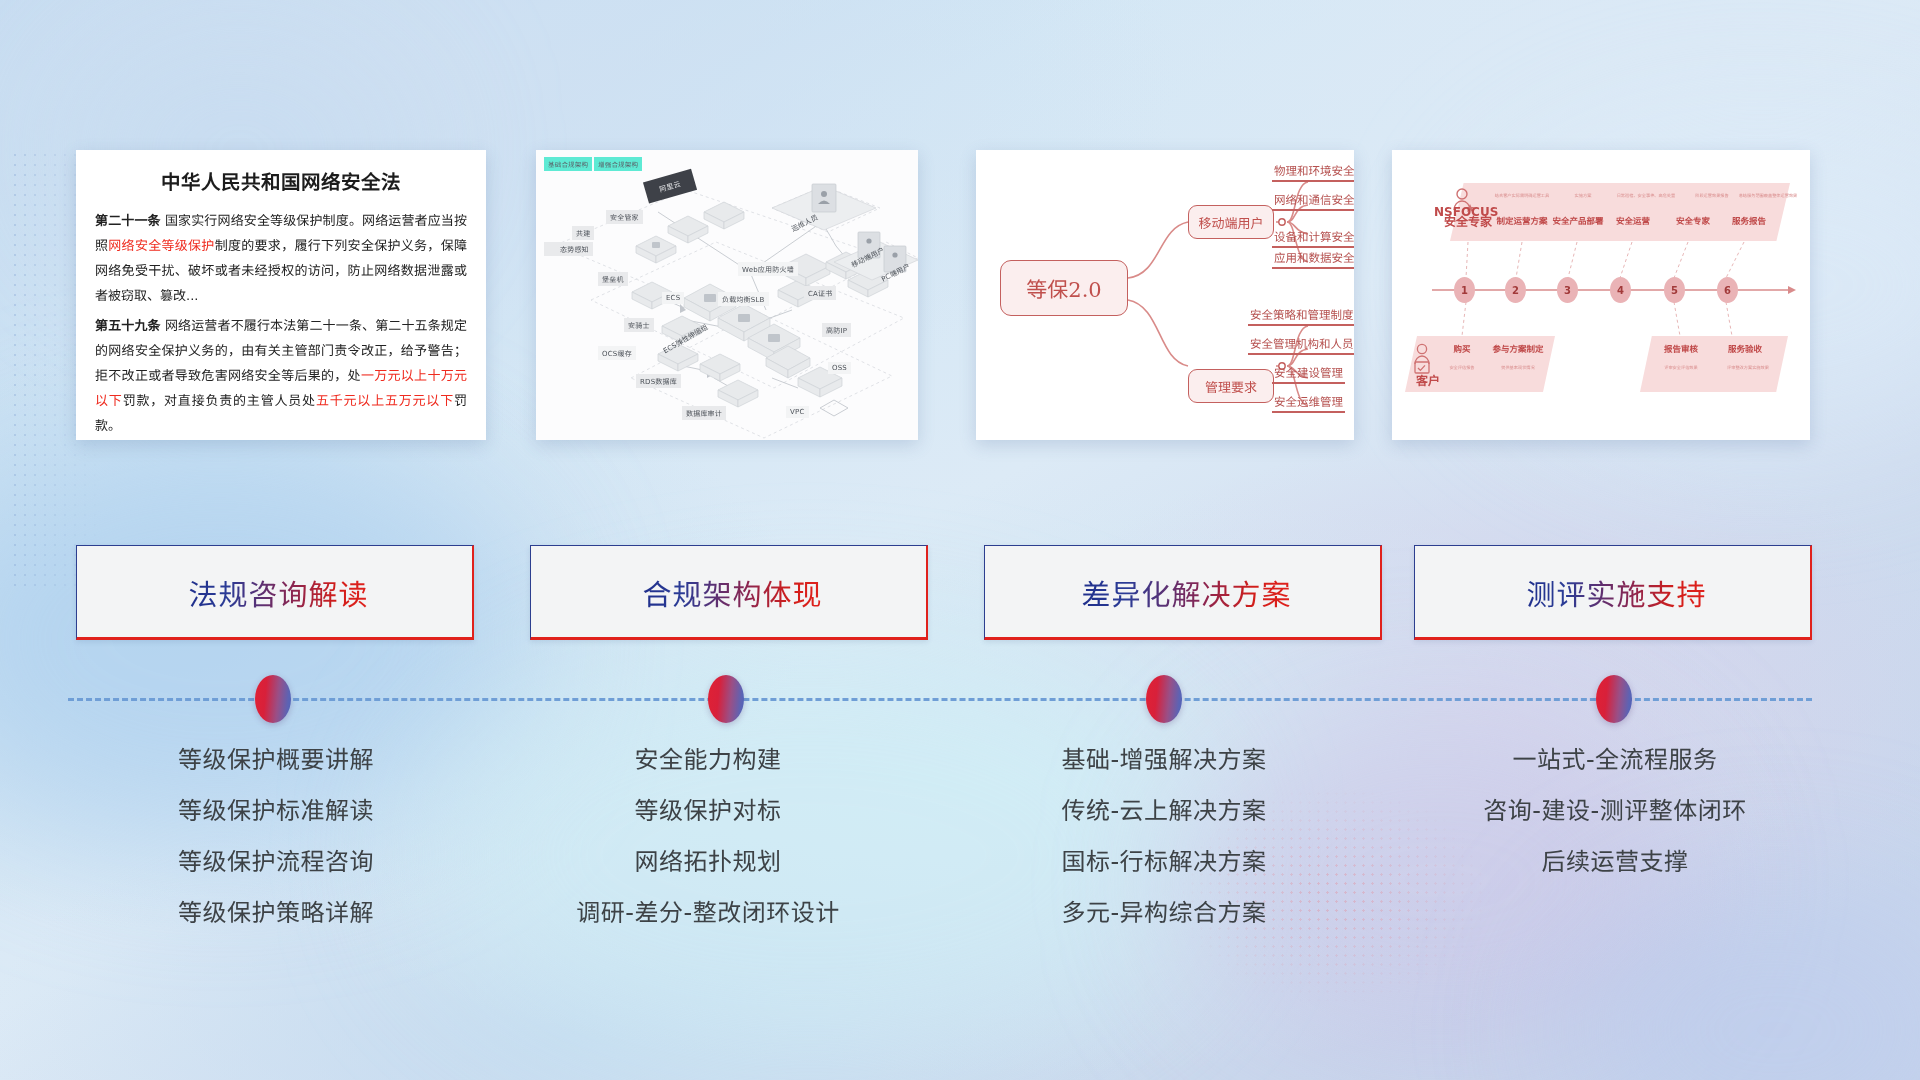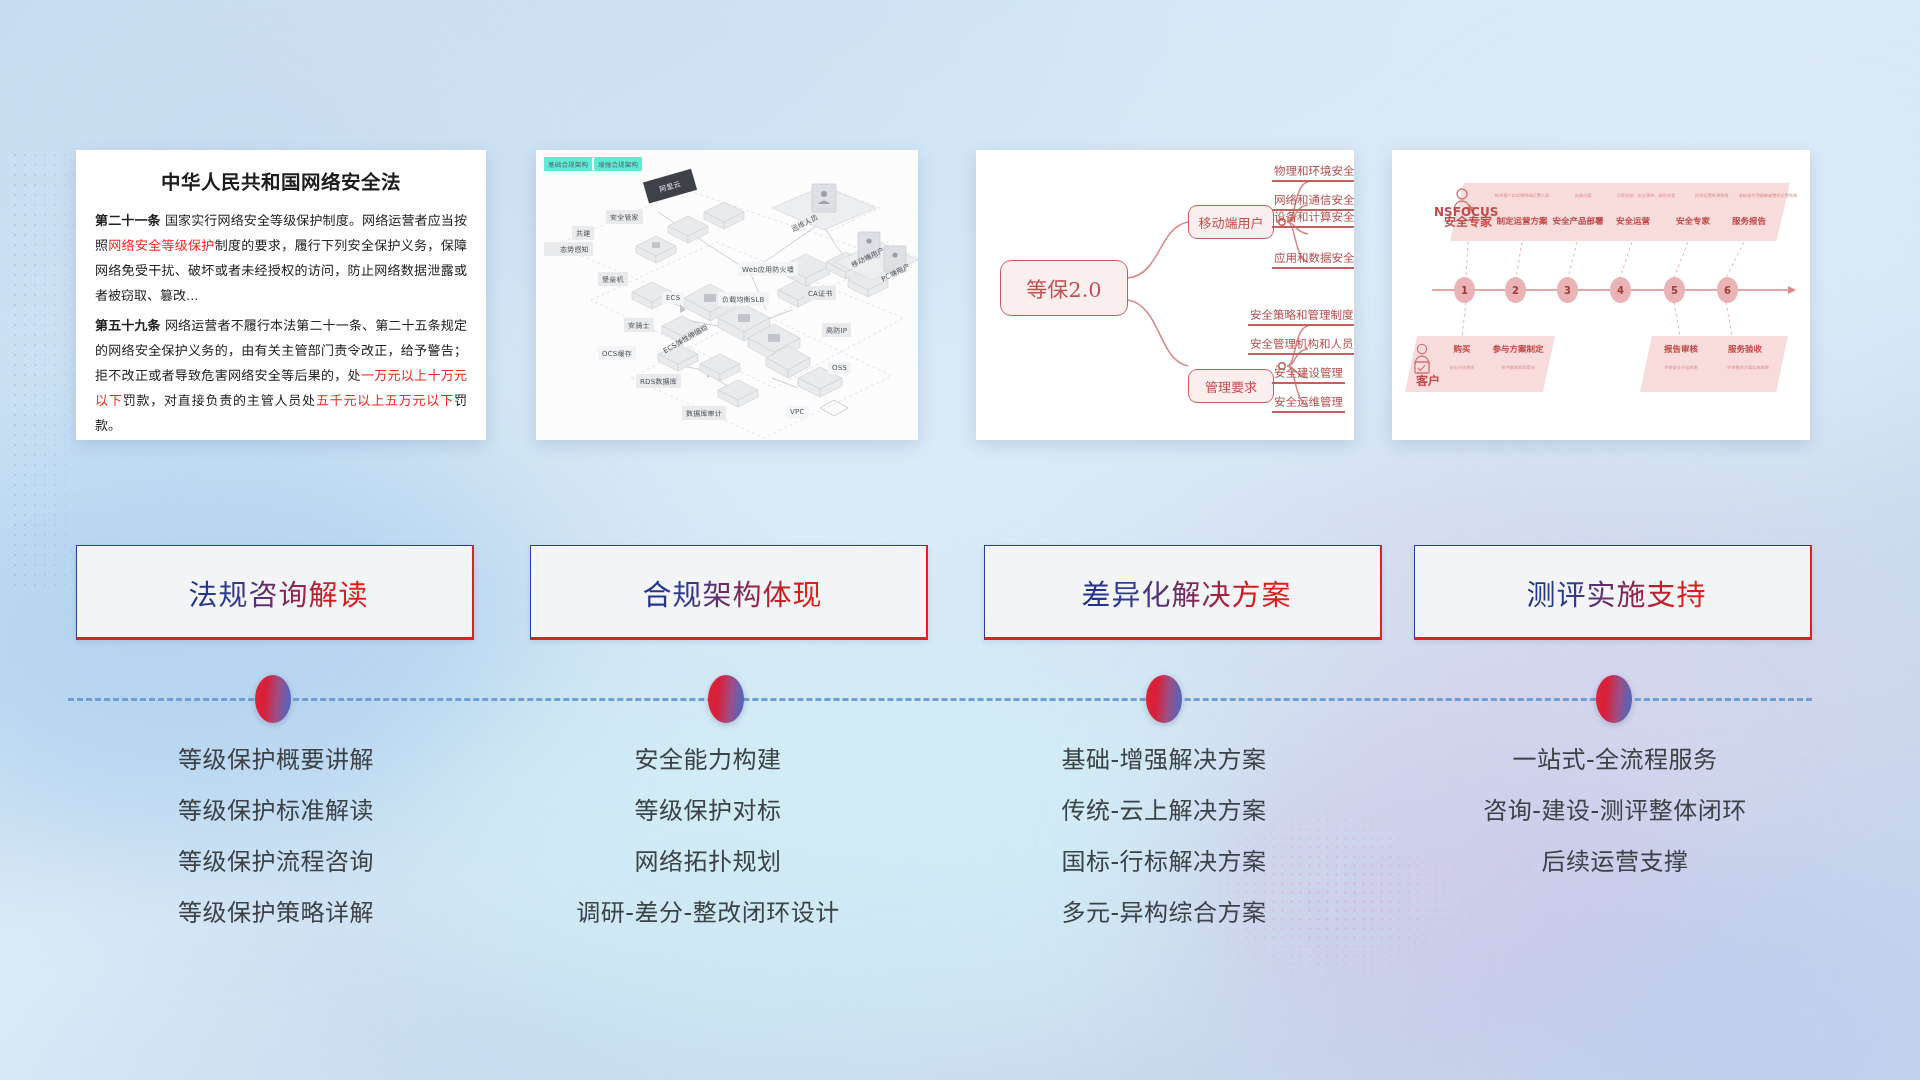--- a/index.html
+++ b/index.html
@@ -428,21 +428,21 @@
         </g>
       </svg>
 
       <div class="mind-node mind-root">等保2.0</div>
 
       <div class="mind-node mind-branch" style="left:212px; top:55px;">移动端用户</div>
       <div class="mind-node mind-branch" style="left:212px; top:199px;margin-top:20px;">管理要求</div>
 
       <div class="mind-leaf" style="left:296px; top:12px;">物理和环境安全</div>
       <div class="mind-leaf" style="left:296px; top:41px;">网络和通信安全</div>
-      <div class="mind-leaf" style="left:296px; top:58px;">设备和计算安全</div>
+      <div class="mind-leaf" style="left:296px; top:78px;">设备和计算安全</div>
       <div class="mind-leaf" style="left:296px; top:99px;">应用和数据安全</div>
 
       <div class="mind-leaf" style="left:272px; top:156px;">安全策略和管理制度</div>
       <div class="mind-leaf" style="left:272px; top:185px;">安全管理机构和人员</div>
       <div class="mind-leaf" style="left:296px; top:214px;">安全建设管理</div>
       <div class="mind-leaf" style="left:296px; top:243px;">安全运维管理</div>
     </div>
   </div>
 
   <div class="card card-4">

